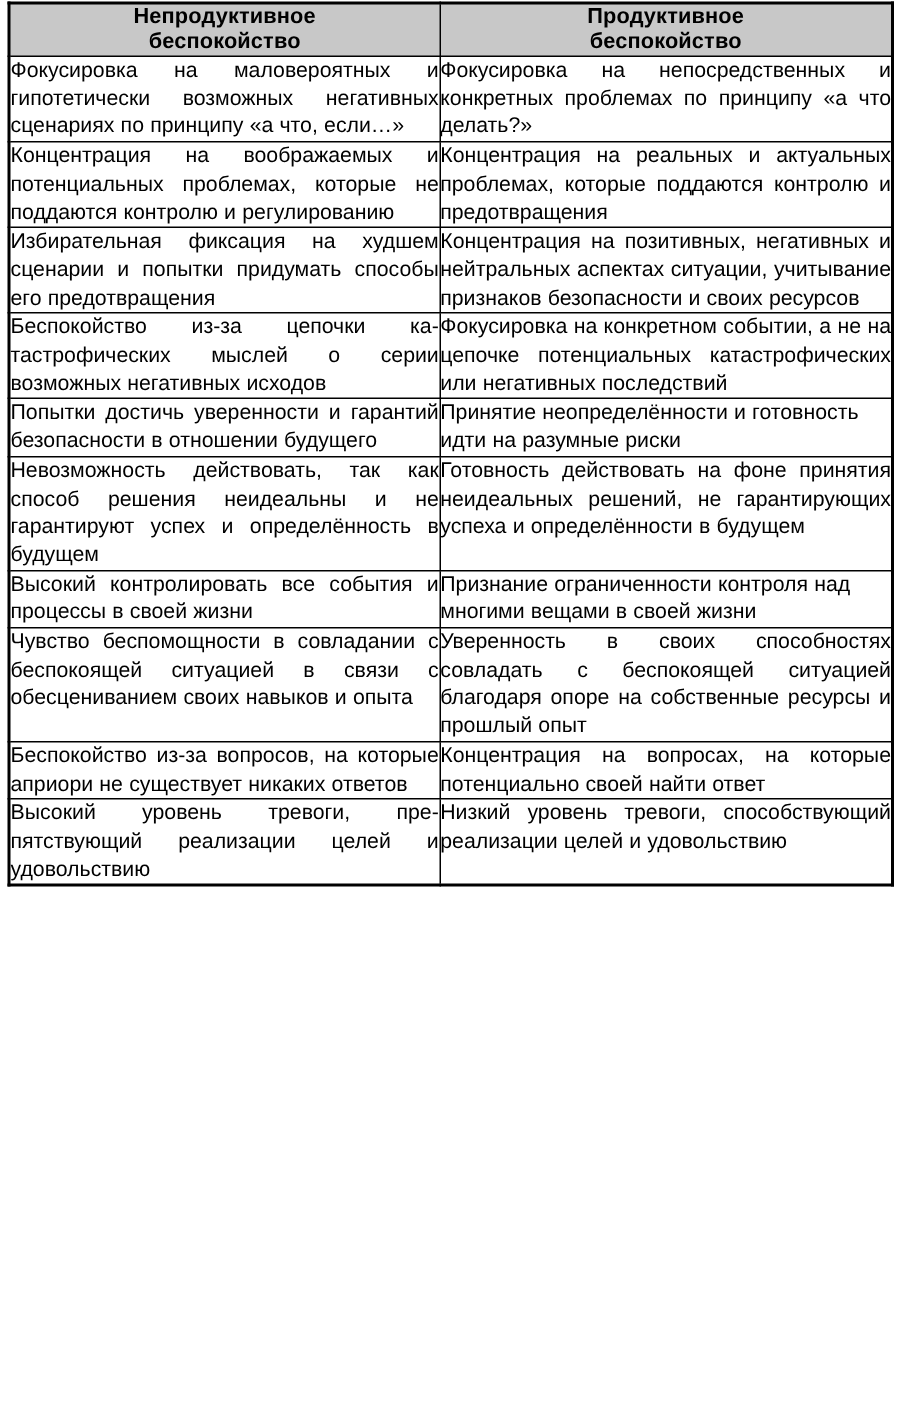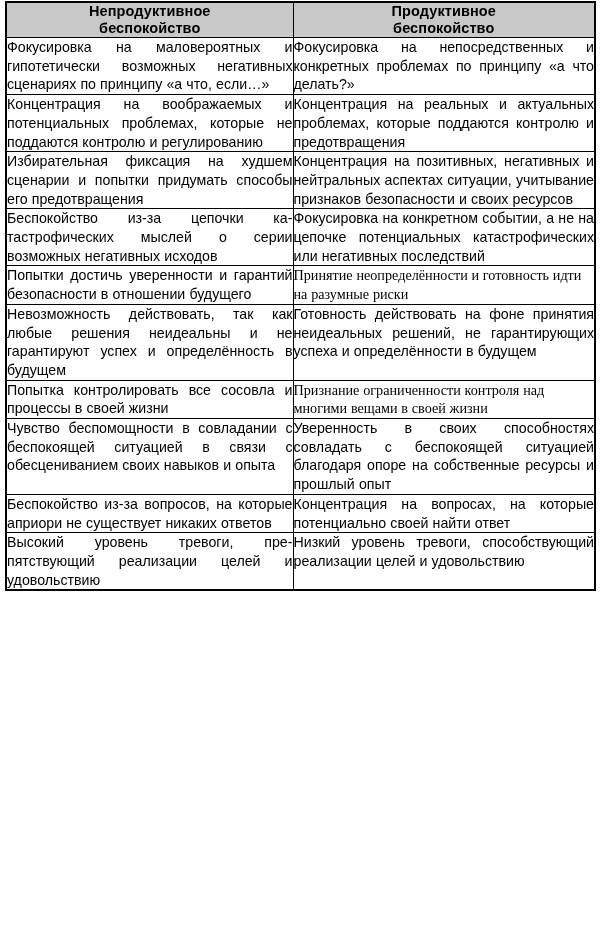--- a/index.html
+++ b/index.html
@@ -66,21 +66,20 @@
     line-height: 18.7px;
     text-align: justify;
     text-align-last: left;
     text-justify: inter-word;
     hyphens: manual;
     word-spacing: 0.2px;
     -webkit-hyphens: manual;
   }
   .cell-text.nojust {
     text-align: left;
-    font-family: Liberation Serif, serif;
   }
 
   tbody tr > td:first-child .cell-text { padding-right: 0; }
 </style>
 </head>
 <body>
 
 <div class="table-wrap">
   <table class="comparison">
     <colgroup>
@@ -145,32 +144,32 @@
         <td>
           <div class="cell-text">Попытки достичь уверенности и гарантий безопасности в отно­шении будущего</div>
         </td>
         <td>
           <div class="cell-text nojust">Принятие неопределённости и го­товность идти на разумные риски</div>
         </td>
       </tr>
 
       <tr>
         <td>
-          <div class="cell-text">Невозможность действовать, так как любые решения неидеальны и не гарантируют успех и опреде­лённость в будущем</div>
+          <div class="cell-text">Невозможность действовать, так как способ решения неидеальны и не гарантируют успех и опреде­лённость в будущем</div>
         </td>
         <td>
           <div class="cell-text">Готовность действовать на фоне принятия неидеальных решений, не гарантирующих успеха и опре­делённости в будущем</div>
         </td>
       </tr>
 
 
 
       <tr>
         <td>
-          <div class="cell-text">Попытка контролировать все со­совла и процессы в своей жизни</div>
+          <div class="cell-text">Высокий контролировать все со­бытия и процессы в своей жизни</div>
         </td>
         <td>
           <div class="cell-text nojust">Признание ограниченности контроля над многими вещами в своей жизни</div>
         </td>
       </tr>
 
       <tr>
         <td>
           <div class="cell-text">Чувство беспомощности в совла­дании с беспокоящей ситуацией в связи с обесцениванием своих навыков и опыта</div>
         </td>

